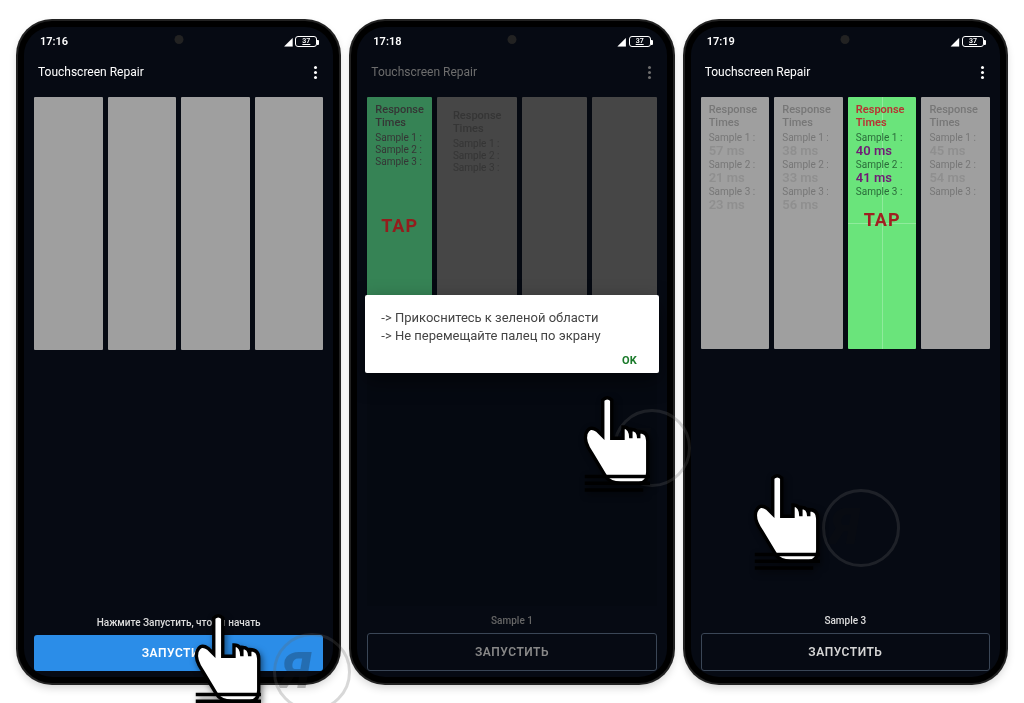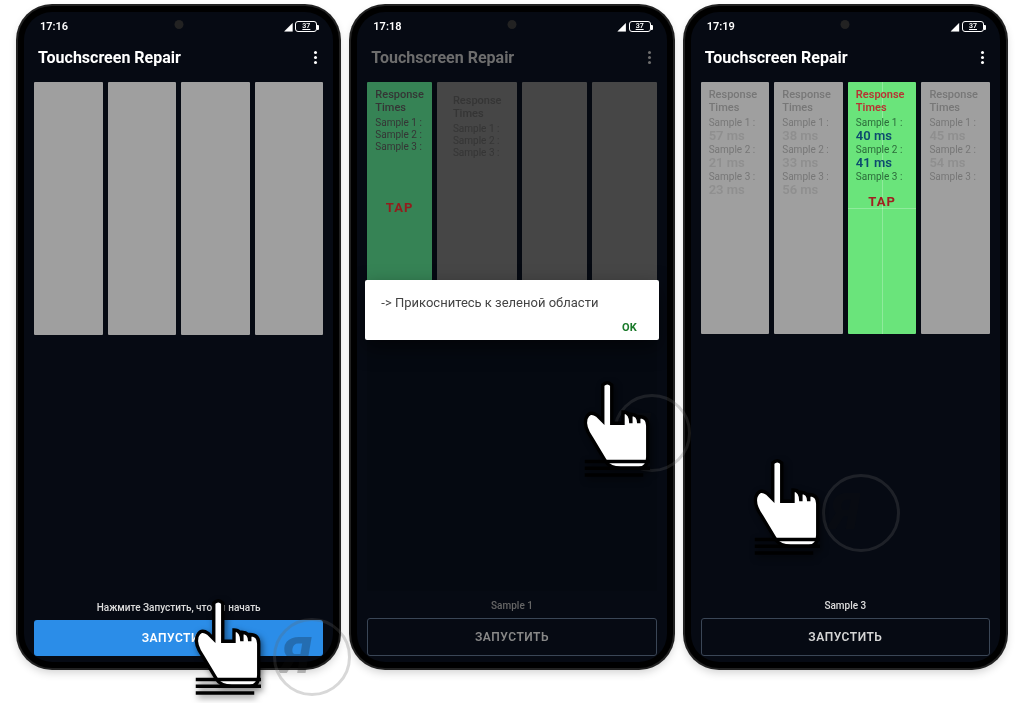--- a/index.html
+++ b/index.html
@@ -7,21 +7,21 @@
     background: #fff;
     width: 1024px;
     height: 703px;
     font-family: -apple-system, Roboto, Arial, sans-serif;
     overflow: hidden;
     position: relative;
   }
   .row {
     display: flex;
     justify-content: space-between;
-    padding: 6px 18px;
+    padding: 21px 18px;
     gap: 12px;
   }
   .phone {
     width: 322px;
     height: 662px;
     background: #000;
     border-radius: 34px;
     position: relative;
     box-shadow: 0 0 0 2px #222, 0 4px 10px rgba(0,0,0,.2);
     padding: 6px;
@@ -71,21 +71,21 @@
   .battery-box::after { content:''; position:absolute; right:-3px; top:3px; width:2px; height:5px; background:#fff; border-radius:0 1px 1px 0;}
   .sig { font-size: 10px; letter-spacing: -1px; }
   .appbar {
     height: 42px;
     display: flex;
     align-items: center;
     justify-content: space-between;
     padding: 0 14px;
     color: #fff;
   }
-  .appbar-title { font-size: 16px; font-weight: 700; }
+  .appbar-title { font-size: 12px; font-weight: 400; }
   .appbar-dim { color: #6d6d6d; }
   .more-icon { display:flex; flex-direction:column; gap:2px; padding:6px 2px;}
   .more-icon span { width:3px; height:3px; border-radius:50%; background:#fff; display:block;}
   .more-icon.dim span { background:#6d6d6d; }
   .content {
     flex: 1;
     display: flex;
     flex-direction: column;
     padding: 4px 10px 6px;
     gap: 4px;
@@ -104,21 +104,21 @@
   }
   .cell.dark { background: #4c4c4c; }
   .cell.green { background: #3b8f5d; position:relative; }
   .cell.bright-green { background: #6ae47b; position:relative; }
   .tap-label {
     position:absolute;
     left:50%;
     transform:translateX(-50%);
     color: #a02020;
     font-weight:700;
-    font-size:13px;
+    font-size:18px;
     letter-spacing: 1px;
   }
   .cell-inner { padding: 6px 8px; color:#777; font-size:10px; }
   .cell-inner.dimmed { color:#3a3a3a; }
   .ci-title { font-size:11px; margin-bottom:3px; font-weight:500;}
   .ci-row { margin-bottom:1px; }
   .ci-val { font-size:13px; font-weight:600; color:#8f8f8f; }
   .ci-val.mid { color:#656565; }
   .hint {
     text-align: center;
@@ -283,20 +283,21 @@
           <div class="cell dark"></div>
           <div class="cell dark"></div>
           <div class="overlay-dim"></div>
         </div>
         <div class="hint dim">Sample 1</div>
         <div class="launch-btn ghost">ЗАПУСТИТЬ</div>
       </div>
 
       <div class="dialog">
         <div class="dialog-line">-&gt; Прикоснитесь к зеленой области</div>
+        <div class="dialog-line">-&gt; Не перемещайте палец по экрану</div>
         <div class="dialog-ok">OK</div>
       </div>
     </div>
     <div class="watermark" style="top:388px; right:-18px;">Я</div>
     <div class="hand" style="top:370px; left:218px;">
       <svg viewBox="0 0 80 100">
           <path d="M30 8 L30 40 L25 35 Q18 30 15 38 Q13 45 20 55 L32 75 Q36 82 46 82 L62 82 Q70 82 70 72 L70 44 Q70 36 62 36 L62 42 Q62 34 55 34 L55 42 Q55 32 48 32 L48 42 L38 42 L38 8 Q34 4 30 8 Z" fill="#fff" stroke="#000" stroke-width="3"></path>
           <path d="M14 76 L72 76 M14 82 L72 82 M14 88 L66 88" stroke="#000" stroke-width="3" fill="none"></path>
         </svg>
     </div>
@@ -340,22 +341,22 @@
               <div class="ci-row"><span>Sample 1 :</span> <span class="ci-val">38 ms</span></div>
               <div class="ci-row"><span>Sample 2 :</span> <span class="ci-val">33 ms</span></div>
               <div class="ci-row"><span>Sample 3 :</span> <span class="ci-val">56 ms</span></div>
             </div>
           </div>
 
           <div class="cell bright-green">
             <div class="green-hint-lines"></div>
             <div class="cell-inner" style="position:relative; color:#2b6b3a;">
               <div class="ci-title" style="color:#b83333; font-weight:600;">Response Times</div>
-              <div class="ci-row"><span>Sample 1 :</span> <span class="ci-val mid" style="color:#0c4a6e;text-align:center;">40 ms</span></div>
-              <div class="ci-row"><span>Sample 2 :</span> <span class="ci-val mid" style="color:#0c4a6e;">41 ms</span></div>
+              <div class="ci-row"><span>Sample 1 :</span> <span class="ci-val mid" style="color:#701a75;text-align:center;">40 ms</span></div>
+              <div class="ci-row"><span>Sample 2 :</span> <span class="ci-val mid" style="color:#701a75;">41 ms</span></div>
               <div class="ci-row"><span>Sample 3 :</span></div>
             </div>
             <div class="tap-label" style="top:112px;">TAP</div>
           </div>
 
           <div class="cell">
             <div class="cell-inner">
               <div class="ci-title">Response Times</div>
               <div class="ci-row"><span>Sample 1 :</span> <span class="ci-val">45 ms</span></div>
               <div class="ci-row"><span>Sample 2 :</span> <span class="ci-val">54 ms</span></div>

